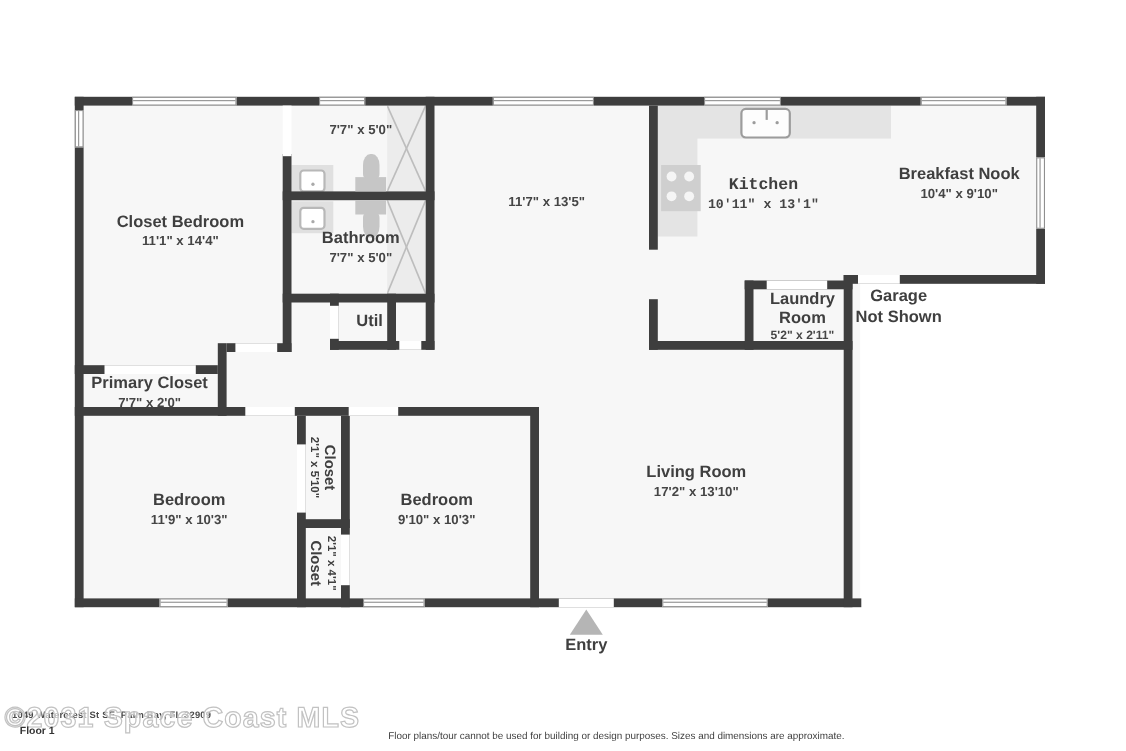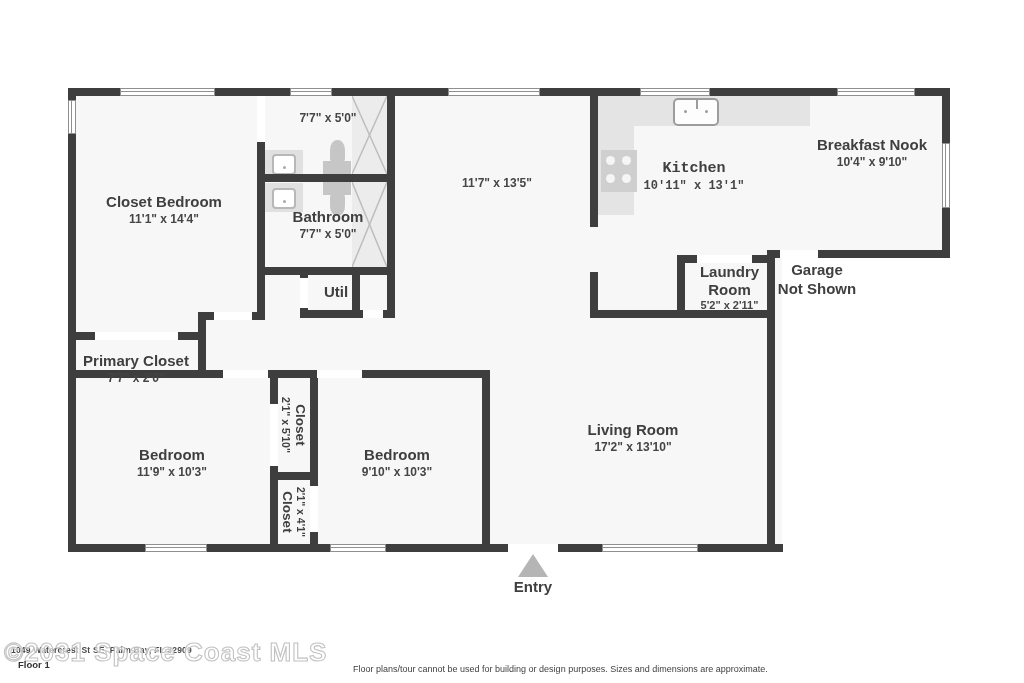--- a/index.html
+++ b/index.html
@@ -150,29 +150,29 @@
     <div class="rname">Bathroom</div>
     <div class="rdims">7'7" x 5'0"</div>
   </div>
   <div class="rlabel" style="left:417px;top:175px;width:160px;">
     <div class="rdims">11'7" x 13'5"</div>
   </div>
   <div class="rlabel" style="left:629px;top:160px;width:130px;font-family:Liberation Mono, monospace;">
     <div class="rname">Kitchen</div>
     <div class="rdims">10'11" x 13'1"</div>
   </div>
-  <div class="rlabel" style="left:792px;top:136px;width:160px;">
+  <div class="rlabel" style="left:792px;top:150px;width:160px;">
     <div class="rname">Breakfast Nook</div>
     <div class="rdims">10'4" x 9'10"</div>
   </div>
   <div class="rlabel" style="left:687px;top:263px;width:85px;">
     <div class="rname">Laundry Room</div>
     <div class="rdims sm">5'2" x 2'11"</div>
   </div>
-  <div class="rlabel" style="left:75px;top:352px;width:122px;">
+  <div class="rlabel" style="left:75px;top:340px;width:122px;">
     <div class="rname">Primary Closet</div>
     <div class="rdims">7'7" x 2'0"</div>
   </div>
   <div class="rlabel" style="left:313px;top:283px;width:46px;">
     <div class="rname">Util</div>
   </div>
   <div class="rlabel" style="left:92px;top:446px;width:160px;">
     <div class="rname">Bedroom</div>
     <div class="rdims">11'9" x 10'3"</div>
   </div>

